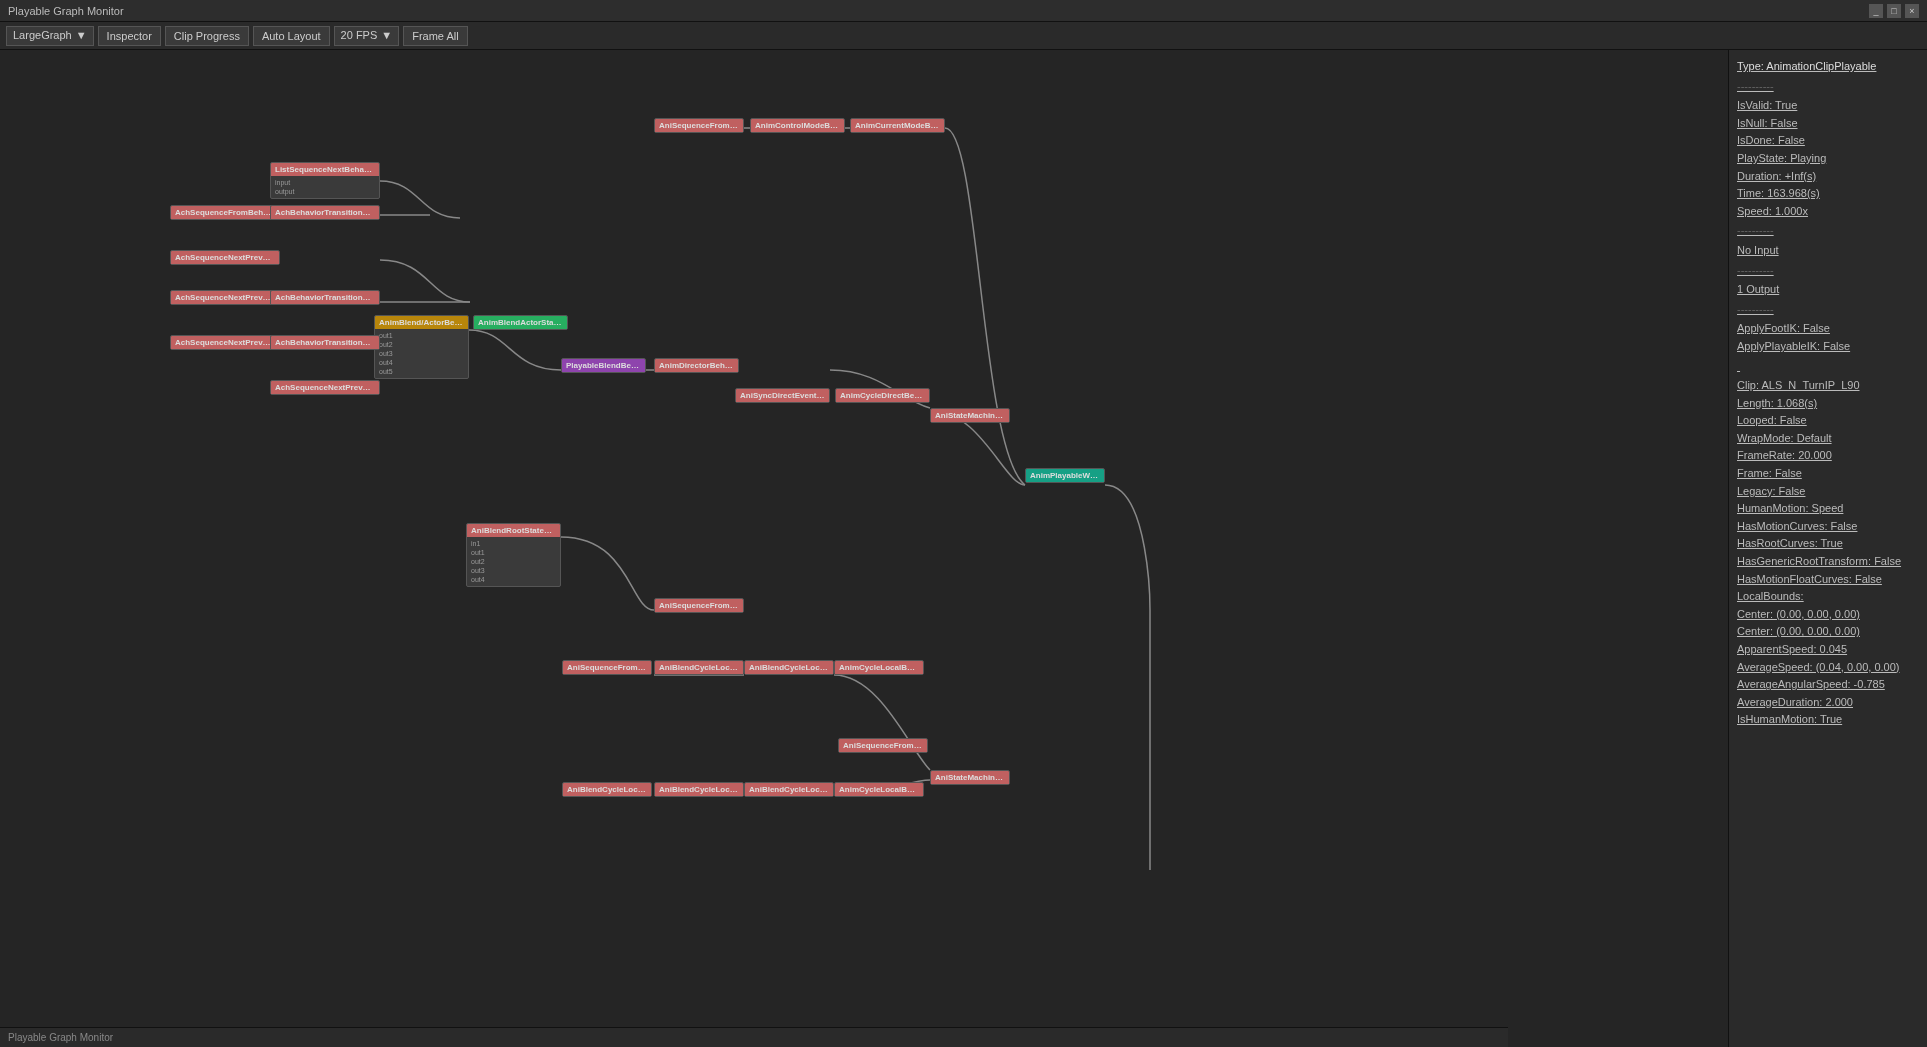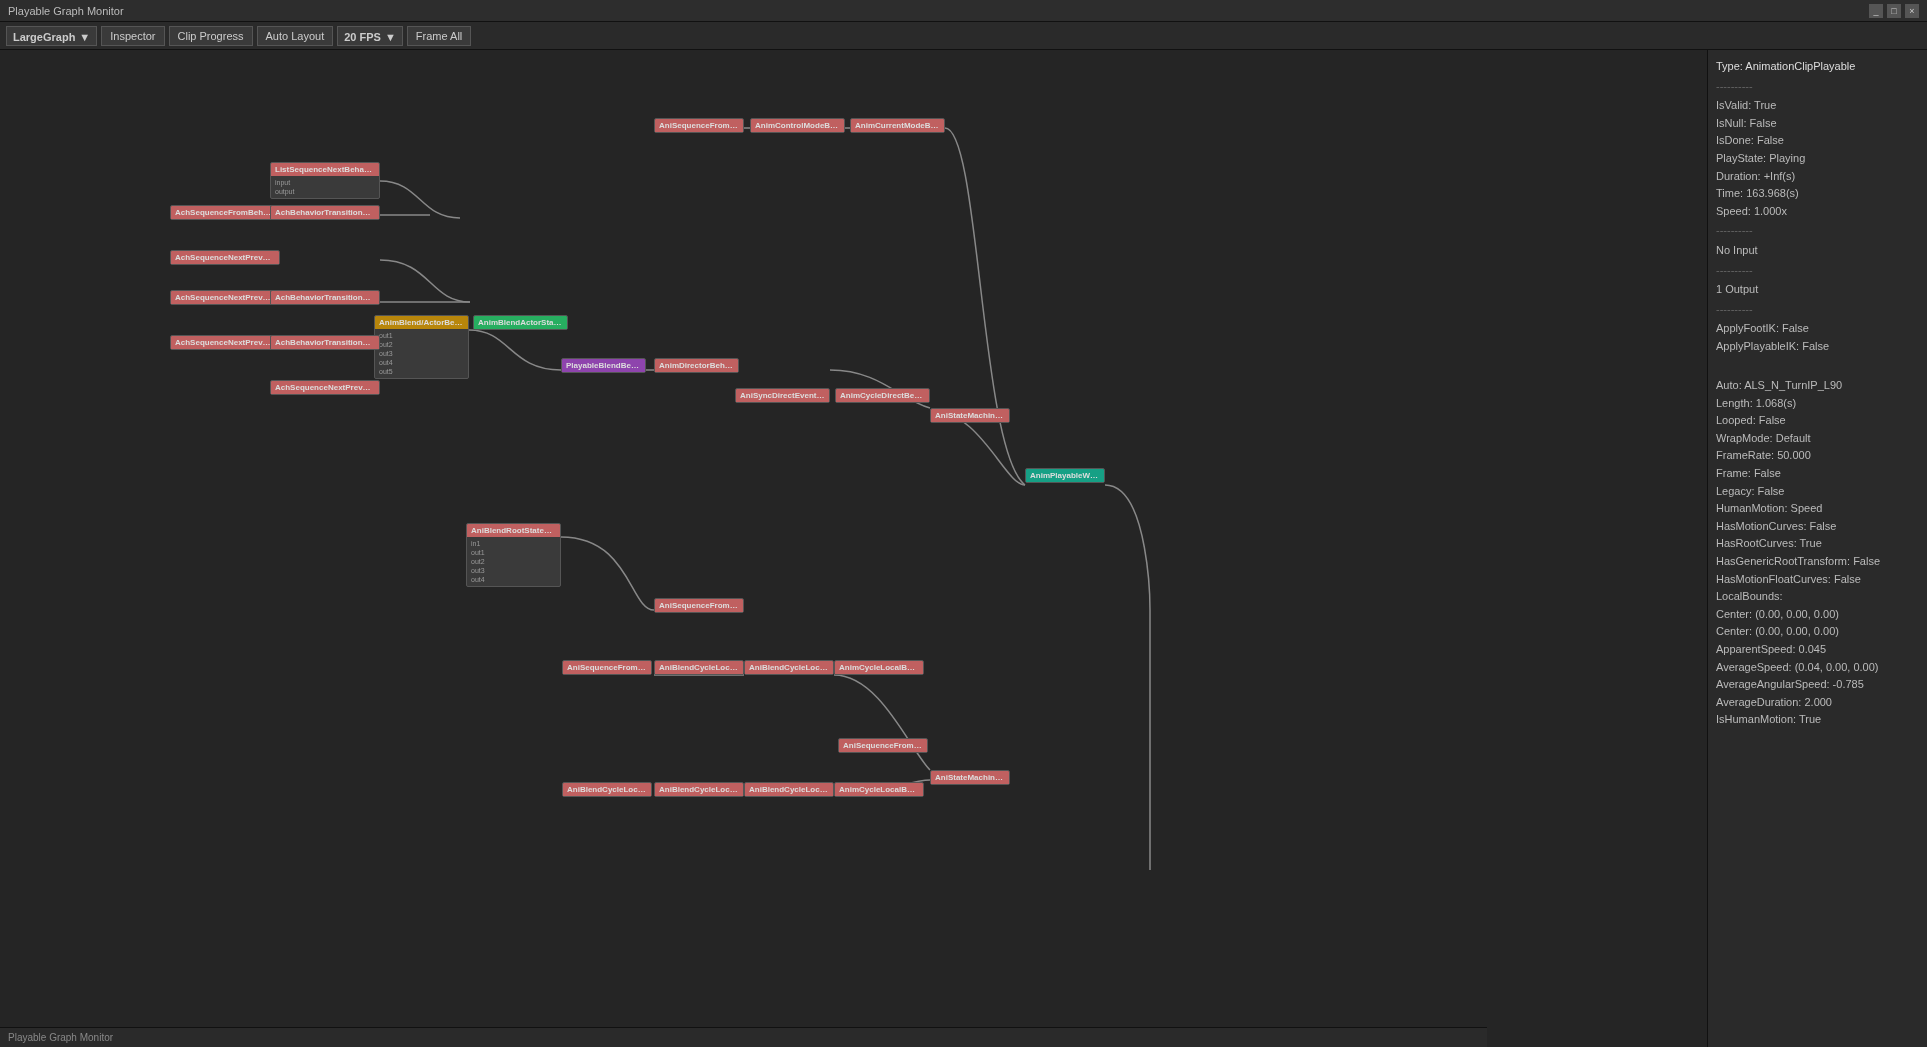--- a/index.html
+++ b/index.html
@@ -56,23 +56,22 @@
     }
     .toolbar-dropdown {
       background: #3a3a3a;
       border: 1px solid #555;
       color: #ccc;
       font-size: 11px;
       padding: 2px 6px;
       cursor: pointer;
       height: 20px;
       display: flex;
-      align-items: flex-end;
+      align-items: flex-start;
       gap: 4px;
-      font-weight: bold;
     }
     .toolbar-btn {
       background: #3a3a3a;
       border: 1px solid #555;
       color: #ccc;
       font-size: 11px;
       padding: 2px 8px;
       cursor: pointer;
       height: 20px;
       display: flex;
@@ -88,28 +87,29 @@
     
     #graph-area {
       flex: 1;
       background: #252525;
       position: relative;
       overflow: hidden;
     }
 
     
     #inspector-panel {
-      width: 220px;
+      width: 199px;
       background: #2a2a2a;
       border-left: 1px solid #111;
       padding: 8px;
       overflow-y: auto;
       font-size: 11px;
       color: #bbb;
       line-height: 1.6;
+      text-decoration: underline;
     }
     #inspector-panel .section-title {
       color: #ddd;
       margin-bottom: 2px;
     }
     #inspector-panel .separator {
       color: #666;
       margin: 2px 0;
     }
     #inspector-panel .prop-line {
@@ -395,25 +395,25 @@
     <div class="prop-line">Time: 163.968(s)</div>
     <div class="prop-line">Speed: 1.000x</div>
     <div class="prop-line separator">----------</div>
     <div class="prop-line">No Input</div>
     <div class="prop-line separator">----------</div>
     <div class="prop-line">1 Output</div>
     <div class="prop-line separator">----------</div>
     <div class="prop-line">ApplyFootIK: False</div>
     <div class="prop-line">ApplyPlayableIK: False</div>
     <div class="prop-line separator">&nbsp;</div>
-    <div class="prop-line">Auto: ALS_N_TurnIP_L90</div>
+    <div class="prop-line">Clip: ALS_N_TurnIP_L90</div>
     <div class="prop-line">Length: 1.068(s)</div>
     <div class="prop-line">Looped: False</div>
     <div class="prop-line">WrapMode: Default</div>
-    <div class="prop-line">FrameRate: 50.000</div>
+    <div class="prop-line">FrameRate: 20.000</div>
     <div class="prop-line">Frame: False</div>
     <div class="prop-line">Legacy: False</div>
     <div class="prop-line">HumanMotion: Speed</div>
     <div class="prop-line">HasMotionCurves: False</div>
     <div class="prop-line">HasRootCurves: True</div>
     <div class="prop-line">HasGenericRootTransform: False</div>
     <div class="prop-line">HasMotionFloatCurves: False</div>
     <div class="prop-line">LocalBounds:</div>
     <div class="prop-line">    Center: (0.00, 0.00, 0.00)</div>
     <div class="prop-line">    Center: (0.00, 0.00, 0.00)</div>

